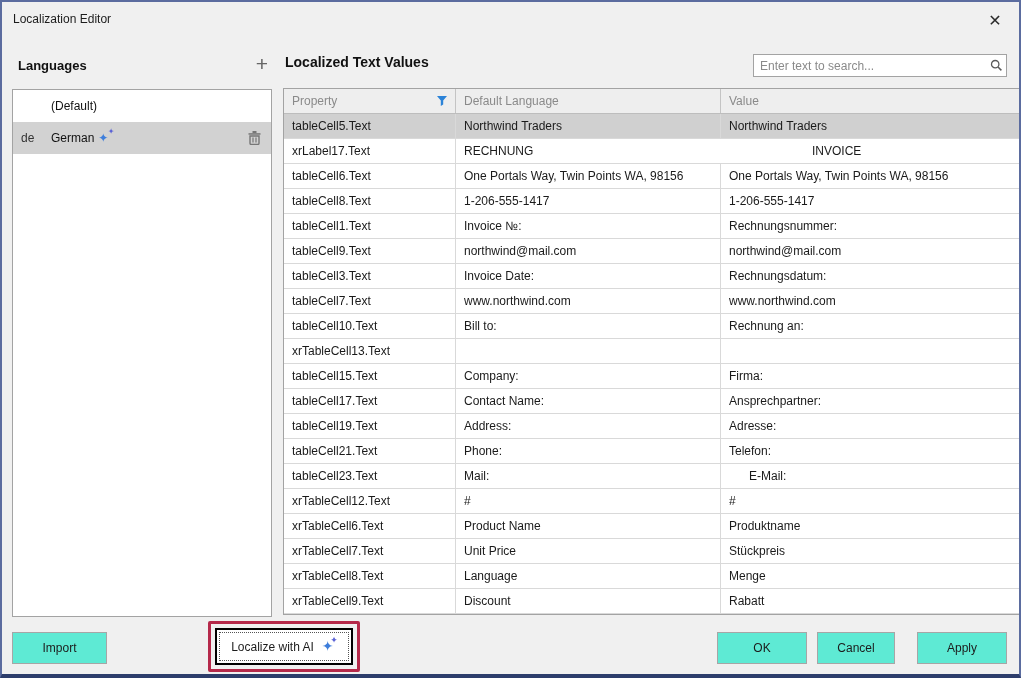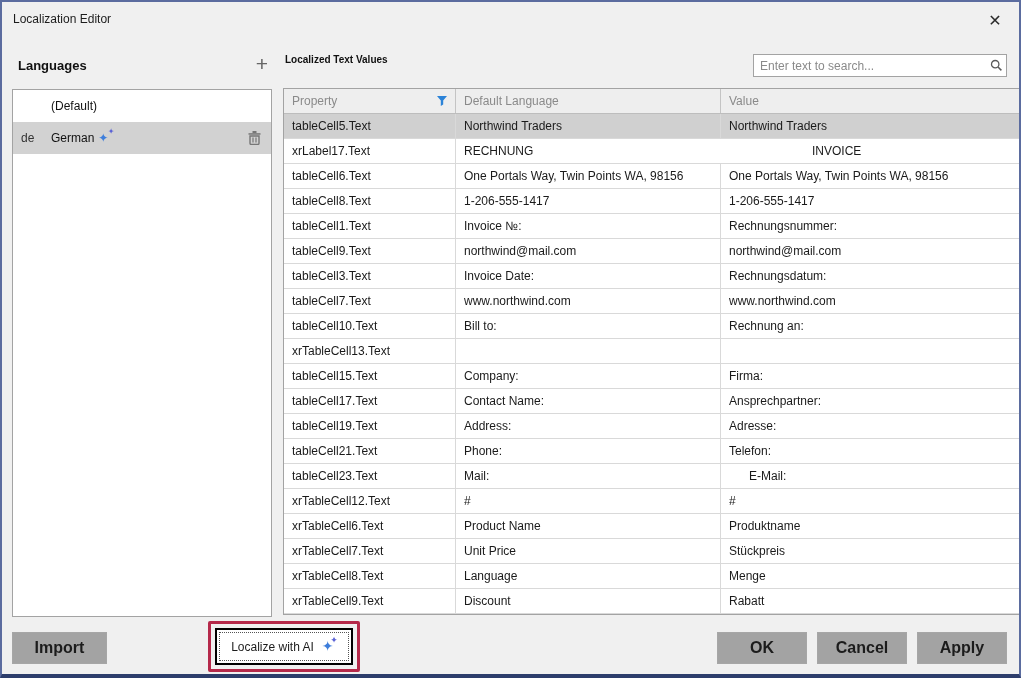--- a/index.html
+++ b/index.html
@@ -30,21 +30,21 @@
   .lang-code { width:38px; padding-left:8px; color:#333; }
   .lang-name { color:#111; }
   .trash { position:absolute; right:10px; top:9px; }
 
   
   .sparkle { position:relative; display:inline-block; width:15px; height:13px; vertical-align:middle; margin-left:4px; }
   .sparkle .s1 { position:absolute; left:0; top:0; color:#3e7edb; font-size:12px; line-height:13px; }
   .sparkle .s2 { position:absolute; right:-1px; top:-4px; color:#5b63d6; font-size:8px; line-height:8px; }
 
   
-  .values-head { position:absolute; left:283px; top:52px; font-size:10px; font-weight:bold; color:#111; }
+  .values-head { position:absolute; left:283px; top:52px; font-size:14px; font-weight:bold; color:#111; }
   .search-box { position:absolute; left:751px; top:52px; width:254px; height:23px;
     background:#fff; border:1px solid #a3a3a3; display:flex; align-items:center; }
   .search-box input { flex:1; border:0; outline:none; padding:0 6px; font-family:"Liberation Sans",sans-serif;
     font-size:12px; color:#4d7c0f; background:transparent; }
   .search-box input::placeholder { color:#8a8a8a; opacity:1; }
   .search-icon { width:20px; display:flex; align-items:center; justify-content:center; }
 
   
   .grid { position:absolute; left:281px; top:86px; width:787px; height:527px;
     background:#fff; border:1px solid #a3a3a3; }
@@ -67,26 +67,26 @@
   .vscroll { position:absolute; top:26px; right:0; width:19px; height:500px; background:#f1f1f1; border-left:1px solid #c4c4c4; }
   .sb-btn { position:absolute; left:1px; width:16px; height:19px; background:#fff; border:1px solid #ababab;
     display:flex; align-items:center; justify-content:center; }
   .sb-up { top:1px; }
   .sb-down { bottom:1px; }
   .tri-up { width:0; height:0; border-left:4px solid transparent; border-right:4px solid transparent; border-bottom:5px solid #606060; }
   .tri-down { width:0; height:0; border-left:4px solid transparent; border-right:4px solid transparent; border-top:5px solid #606060; }
   .sb-thumb { position:absolute; left:1px; top:23px; width:16px; height:243px; background:#fff; border:1px solid #ababab; }
 
   
-  .btn { position:absolute; top:630px; height:32px; background:#a3a3a3; border:1px solid #a6a6a6;
-    display:flex; align-items:center; justify-content:center; font-size:16px; color:#1c1c1c;font-weight:bold; }
+  .btn { position:absolute; top:630px; height:32px; background:#5eead4; border:1px solid #a6a6a6;
+    display:flex; align-items:center; justify-content:center; font-size:12px; color:#1c1c1c; }
   .btn-import { left:10px; width:95px; }
   .btn-export { left:115px; width:95px;margin-top:47px; }
   .btn-ok { left:715px; width:90px; }
-  .btn-cancel { left:815px; width:90px; }
+  .btn-cancel { left:815px; width:78px; }
   .btn-apply { left:915px; width:90px; }
 
   .ai-annotation { position:absolute; left:206px; top:619px; width:152px; height:51px;
     border:3px solid #b5294a; border-radius:2px; }
   .btn-ai { position:absolute; left:213px; top:626px; width:138px; height:37px;
     background:#fff; border:2px solid #000000;
     outline:1px dotted #555; outline-offset:-5px;
     display:flex; align-items:center; justify-content:center; gap:4px; font-size:12px; color:#1c1c1c; }
 
   .filter-icon { display:inline-flex; }

